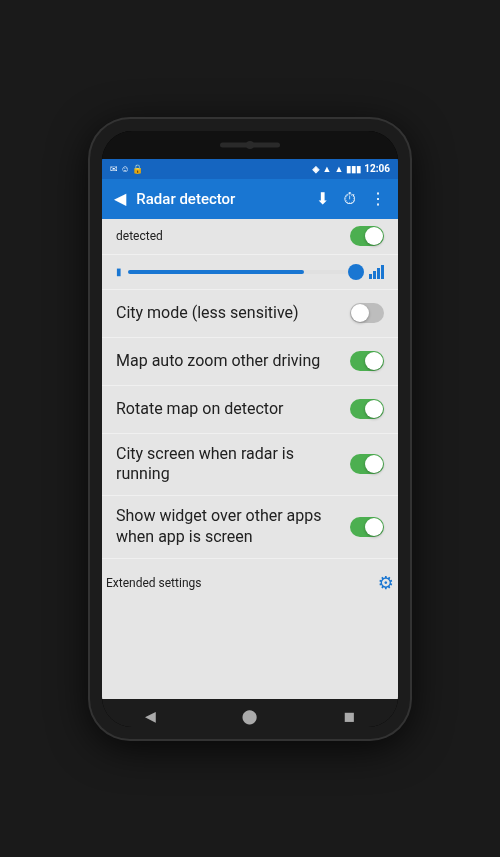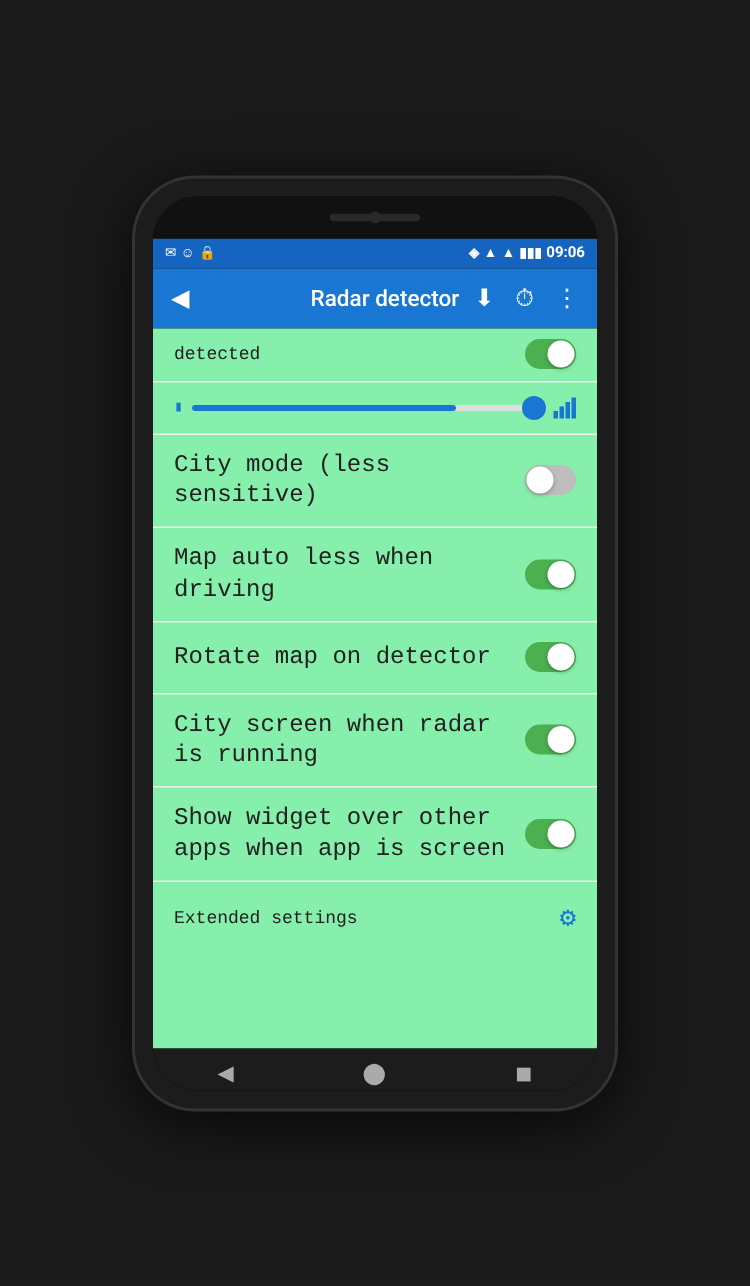--- a/index.html
+++ b/index.html
@@ -79,35 +79,34 @@
       display: flex;
       align-items: center;
       padding: 0 8px;
       gap: 6px;
     }
     .app-bar-title {
       flex: 1;
       color: white;
       font-size: 15px;
       font-weight: 500;
-      text-align: right;
+      text-align: left;
     }
     .app-bar-icon {
       color: white;
       font-size: 16px;
       cursor: pointer;
       padding: 4px;
     }
 
     
     .content {
-      background: #86efac;
+      background: #e5e5e5;
       height: calc(100% - 88px - 28px);
       overflow-y: auto;
-      font-family: Liberation Mono, monospace;
     }
 
     
     .setting-row {
       display: flex;
       align-items: center;
       padding: 10px 14px;
       border-bottom: 1px solid #f0f0f0;
       min-height: 48px;
     }
@@ -193,21 +192,21 @@
     .detected-label {
       flex: 1;
       font-size: 12px;
       color: #212121;
     }
 
     
     .extended-row {
       display: flex;
       align-items: center;
-      padding: 12px 14px;
+      padding: 12px 4px;
       min-height: 48px;
     }
     .extended-label {
       flex: 1;
       font-size: 12px;
       color: #212121;
     }
     .gear-icon {
       color: #1976D2;
       font-size: 18px;
@@ -256,21 +255,21 @@
       <div class="status-left">
         <span style="font-size:9px;">✉</span>
         <span style="font-size:9px;">☺</span>
         <span style="font-size:9px;">🔒</span>
       </div>
       <div class="status-right">
         <span style="font-size:9px;">◈</span>
         <span style="font-size:9px;">▲</span>
         <span style="font-size:9px;">▲</span>
         <span style="font-size:9px;">▮▮▮</span>
-        <span>09:06</span>
+        <span>12:06</span>
       </div>
     </div>
 
     <div class="app-bar">
       <span class="app-bar-icon">◀</span>
       <span class="app-bar-title">Radar detector</span>
       <span class="app-bar-icon">⬇</span>
       <span class="app-bar-icon">⏱</span>
       <span class="app-bar-icon">⋮</span>
     </div>
@@ -299,21 +298,21 @@
       </div>
 
       <div class="setting-row">
         <span class="setting-label">City mode (less sensitive)</span>
         <div class="toggle off">
           <div class="toggle-knob"></div>
         </div>
       </div>
 
       <div class="setting-row">
-        <span class="setting-label">Map auto less when driving</span>
+        <span class="setting-label">Map auto zoom other driving</span>
         <div class="toggle on">
           <div class="toggle-knob"></div>
         </div>
       </div>
 
       <div class="setting-row">
         <span class="setting-label">Rotate map on detector</span>
         <div class="toggle on">
           <div class="toggle-knob"></div>
         </div>

